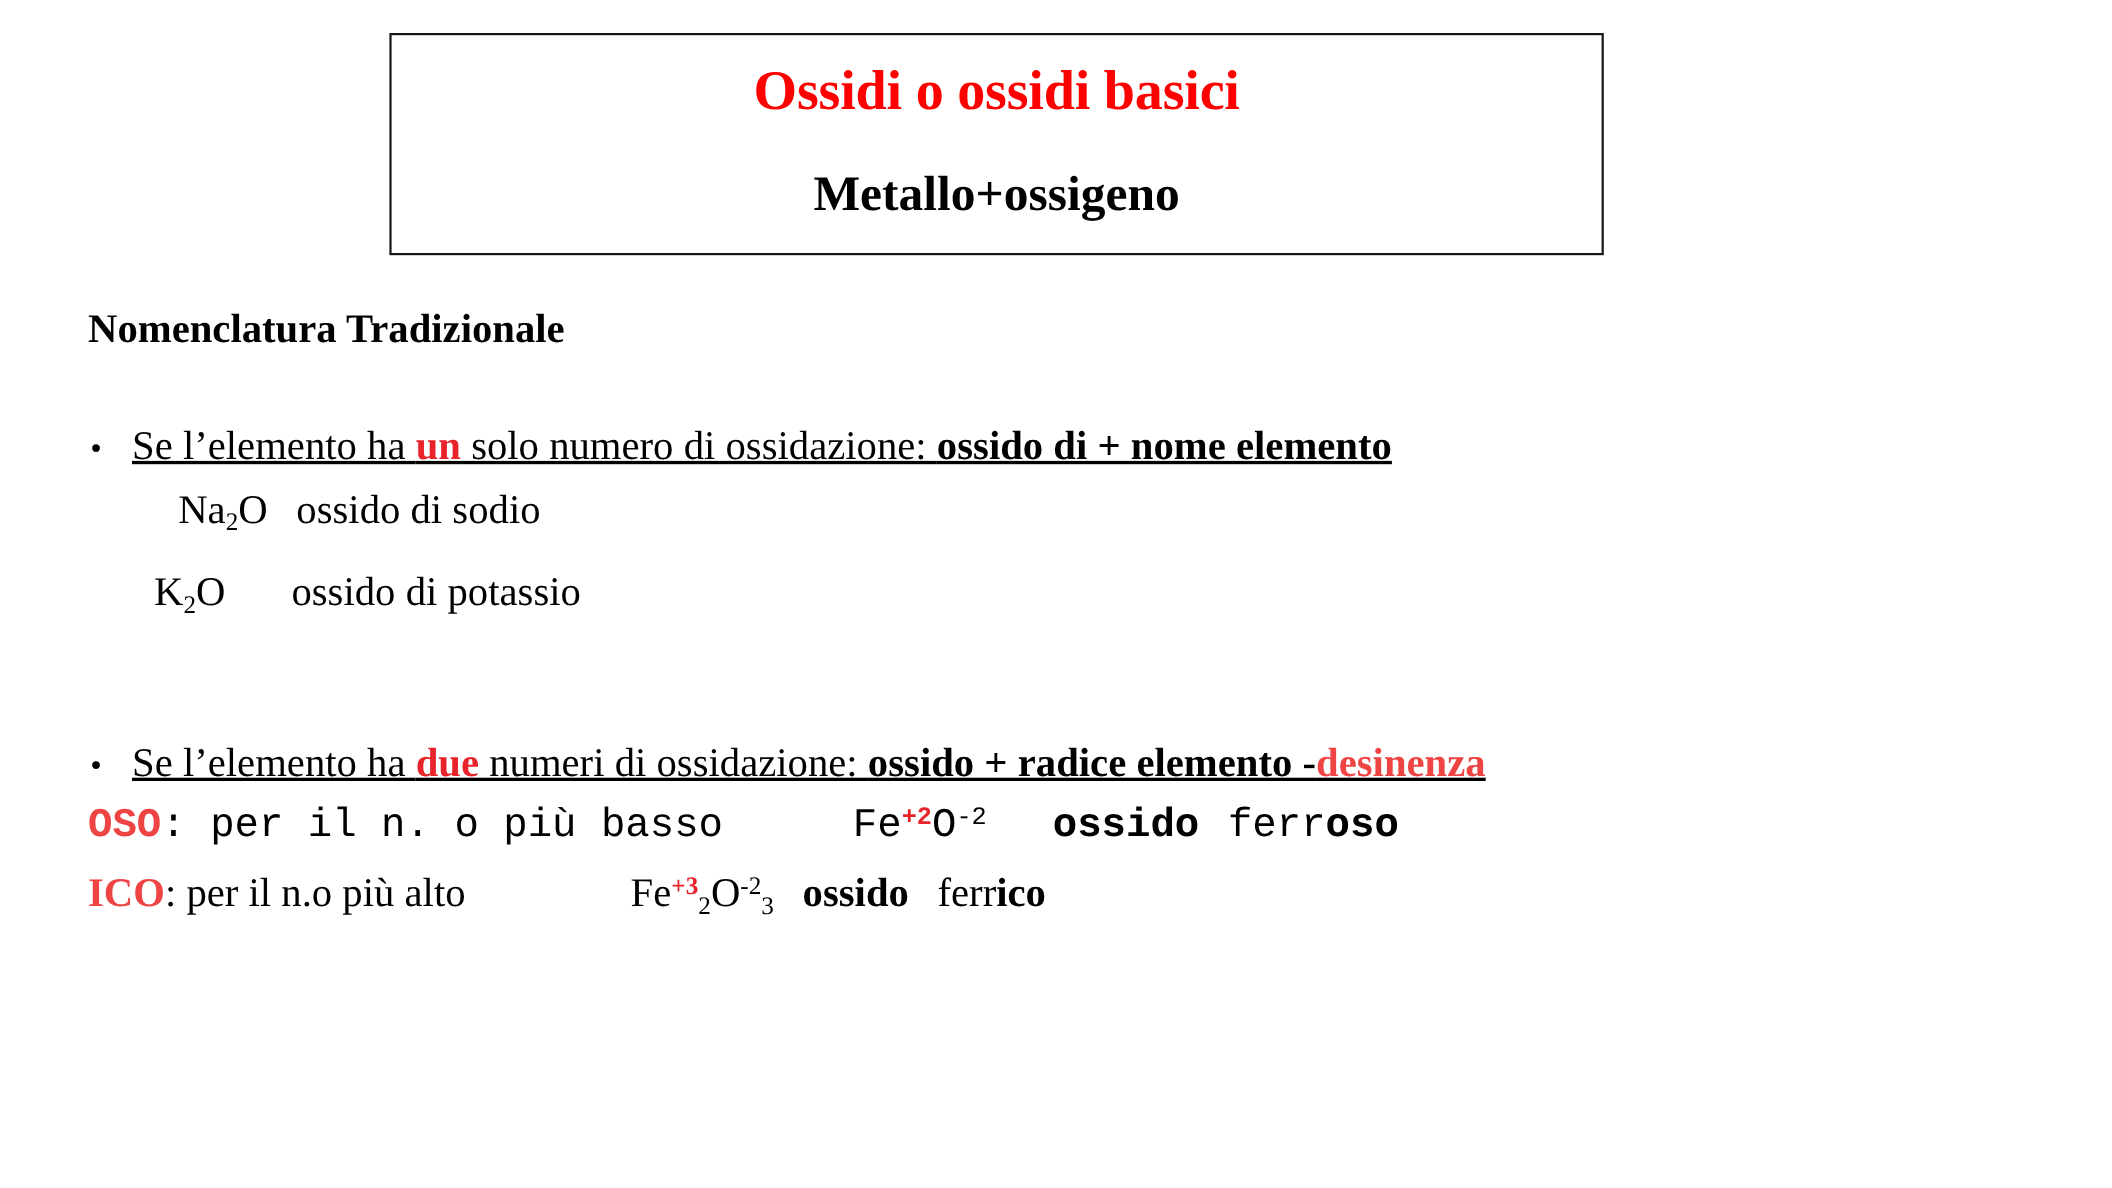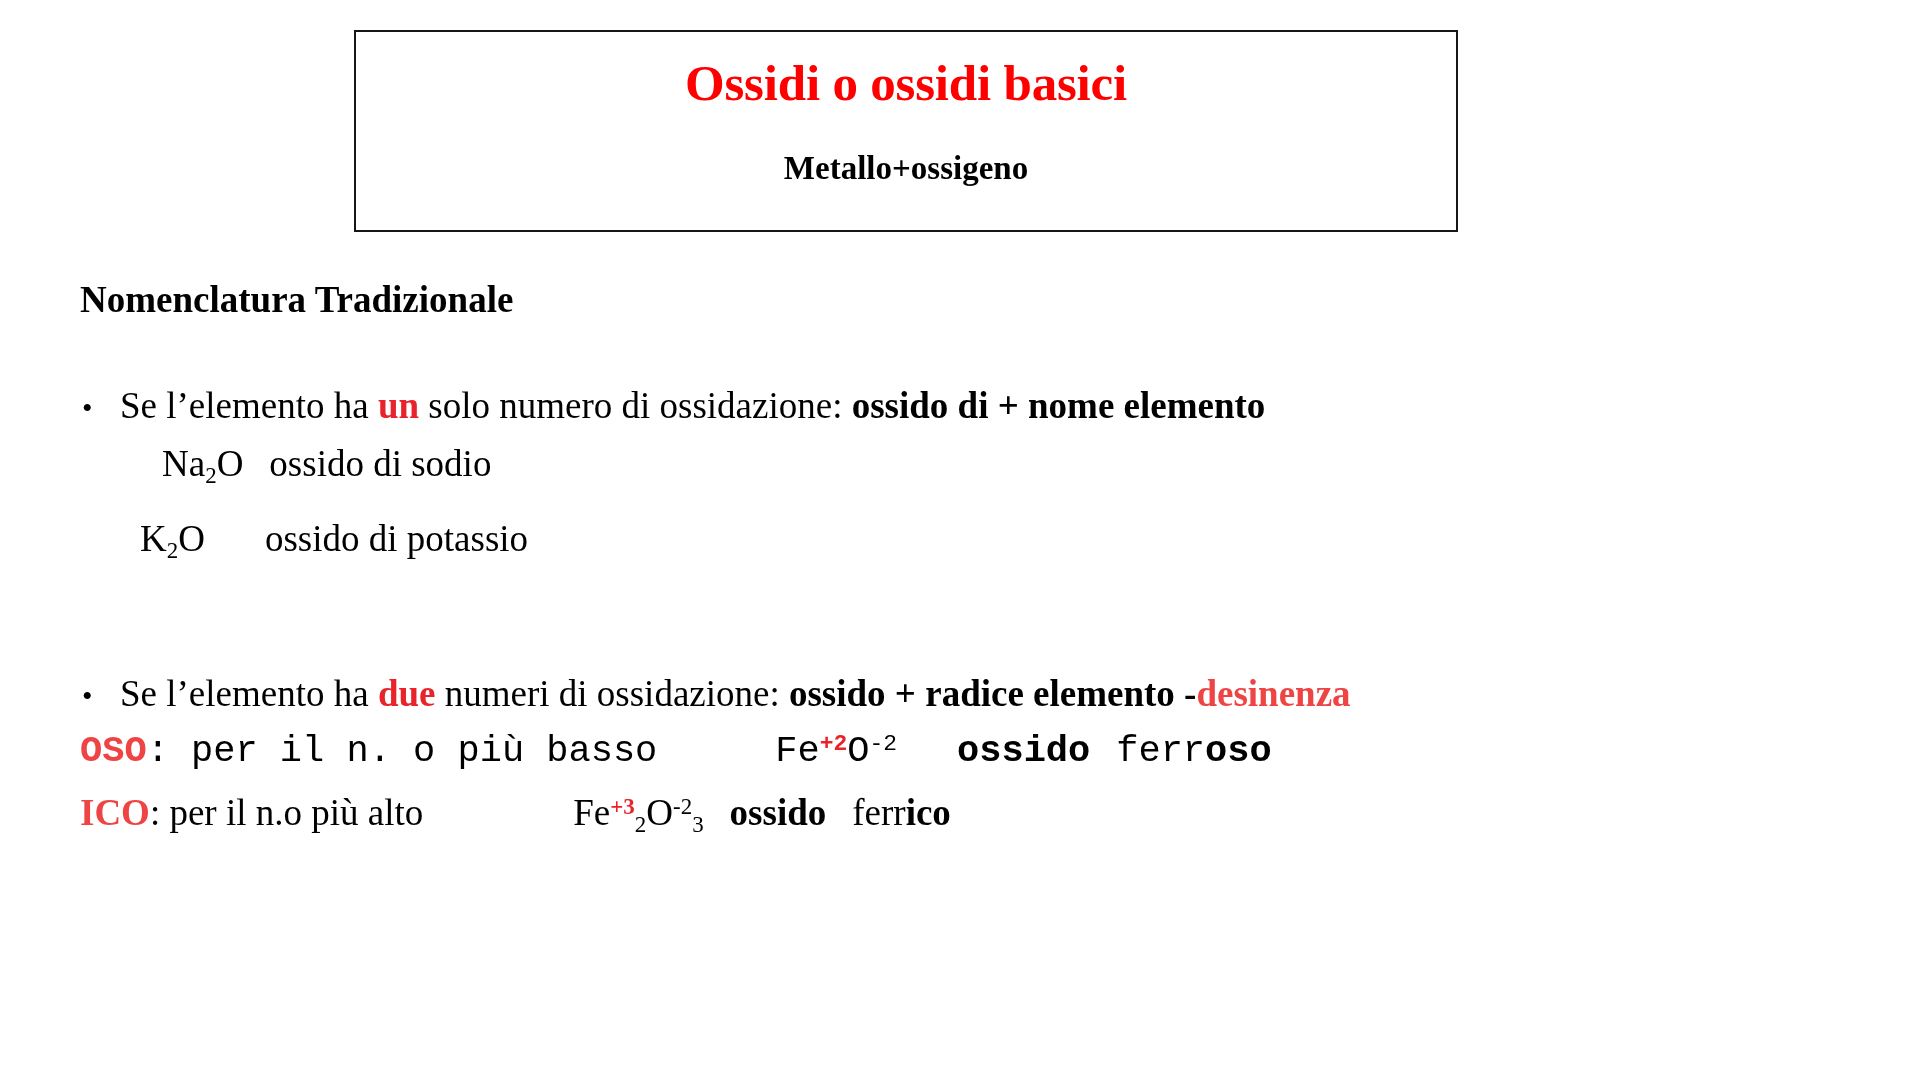--- a/index.html
+++ b/index.html
@@ -40,41 +40,42 @@
     letter-spacing: -0.2px;
   }
   #title-sub {
     position: absolute;
     left: 0;
     right: 0;
     top: 118px;
     text-align: center;
     color: #000000;
     font-weight: bold;
-    font-size: 33px;
+    font-size: 45px;
   }
 
   
   #section-heading {
     position: absolute;
     left: 80px;
     top: 278px;
     color: #000000;
     font-weight: bold;
     font-size: 37px;
   }
 
   .line {
     position: absolute;
     white-space: nowrap;
     font-size: 37px;
     line-height: 1.15;
   }
   .bullet-line {
     left: 82px;
+    text-decoration: underline;
   }
   .bullet-dot {
     display: inline-block;
     width: 38px;
     font-size: 30px;
     vertical-align: baseline;
   }
   .b { font-weight: bold; }
   .red { color: #E8232A; font-weight: bold; }
   .green { color: #ef4444; font-weight: bold; }

